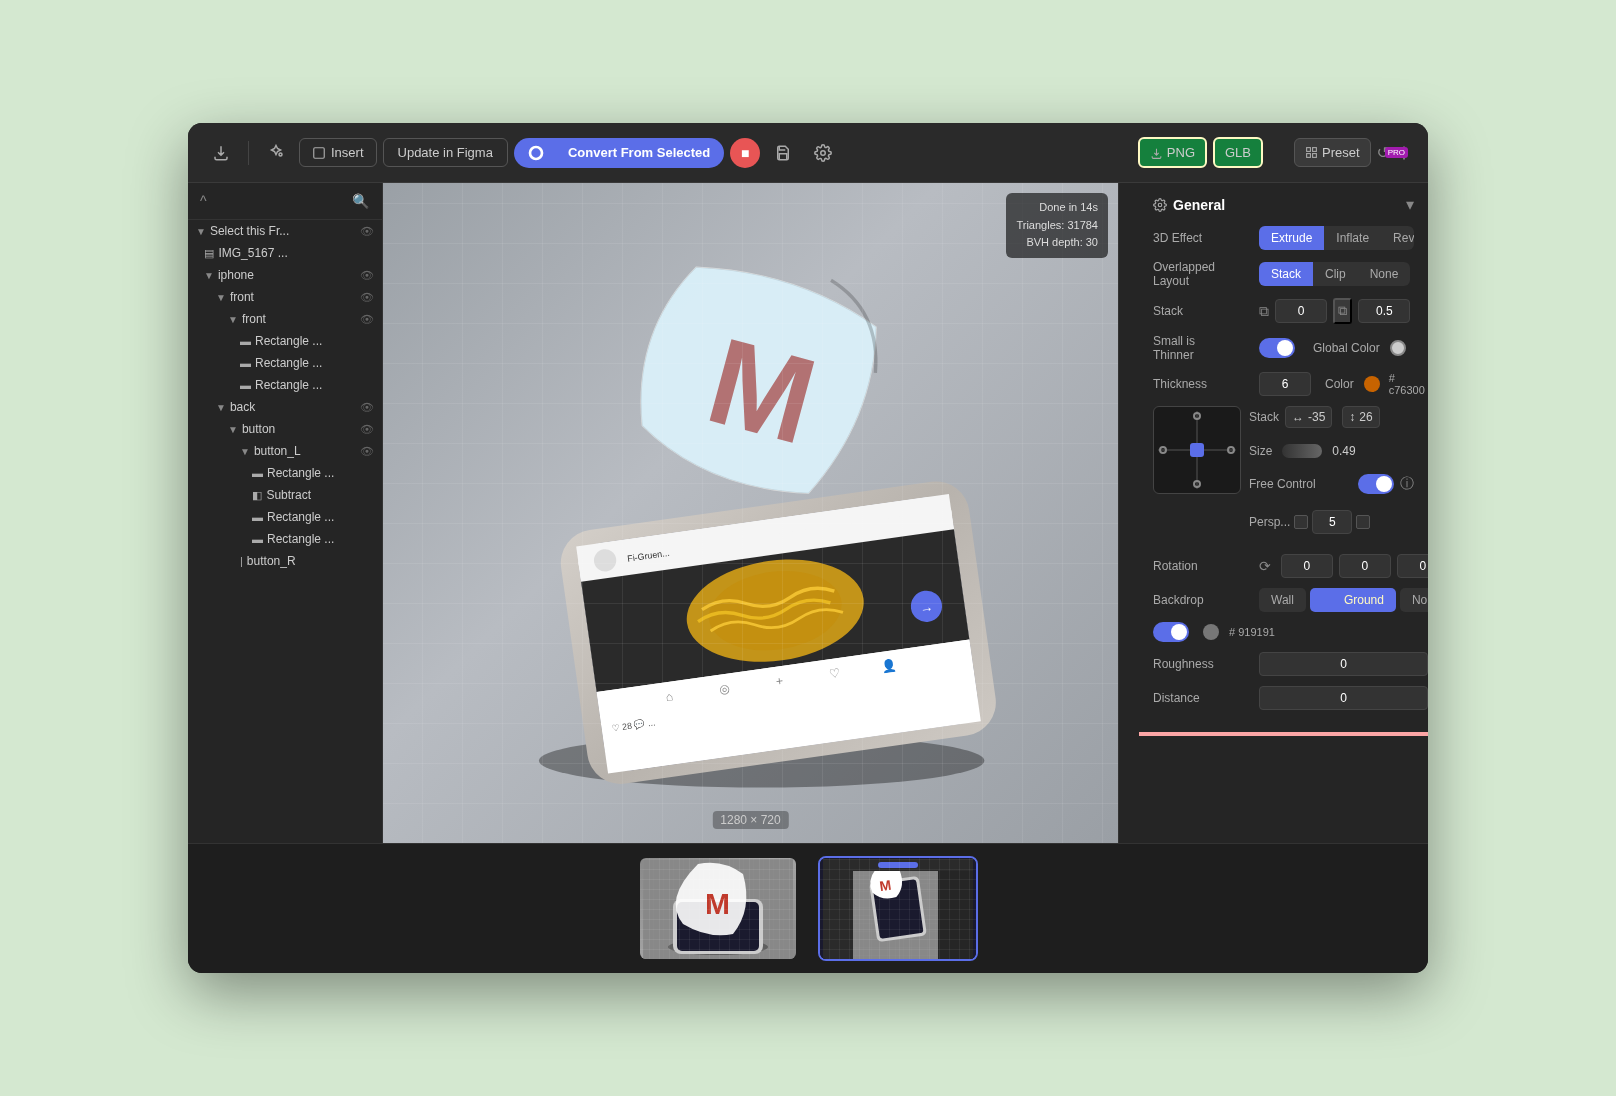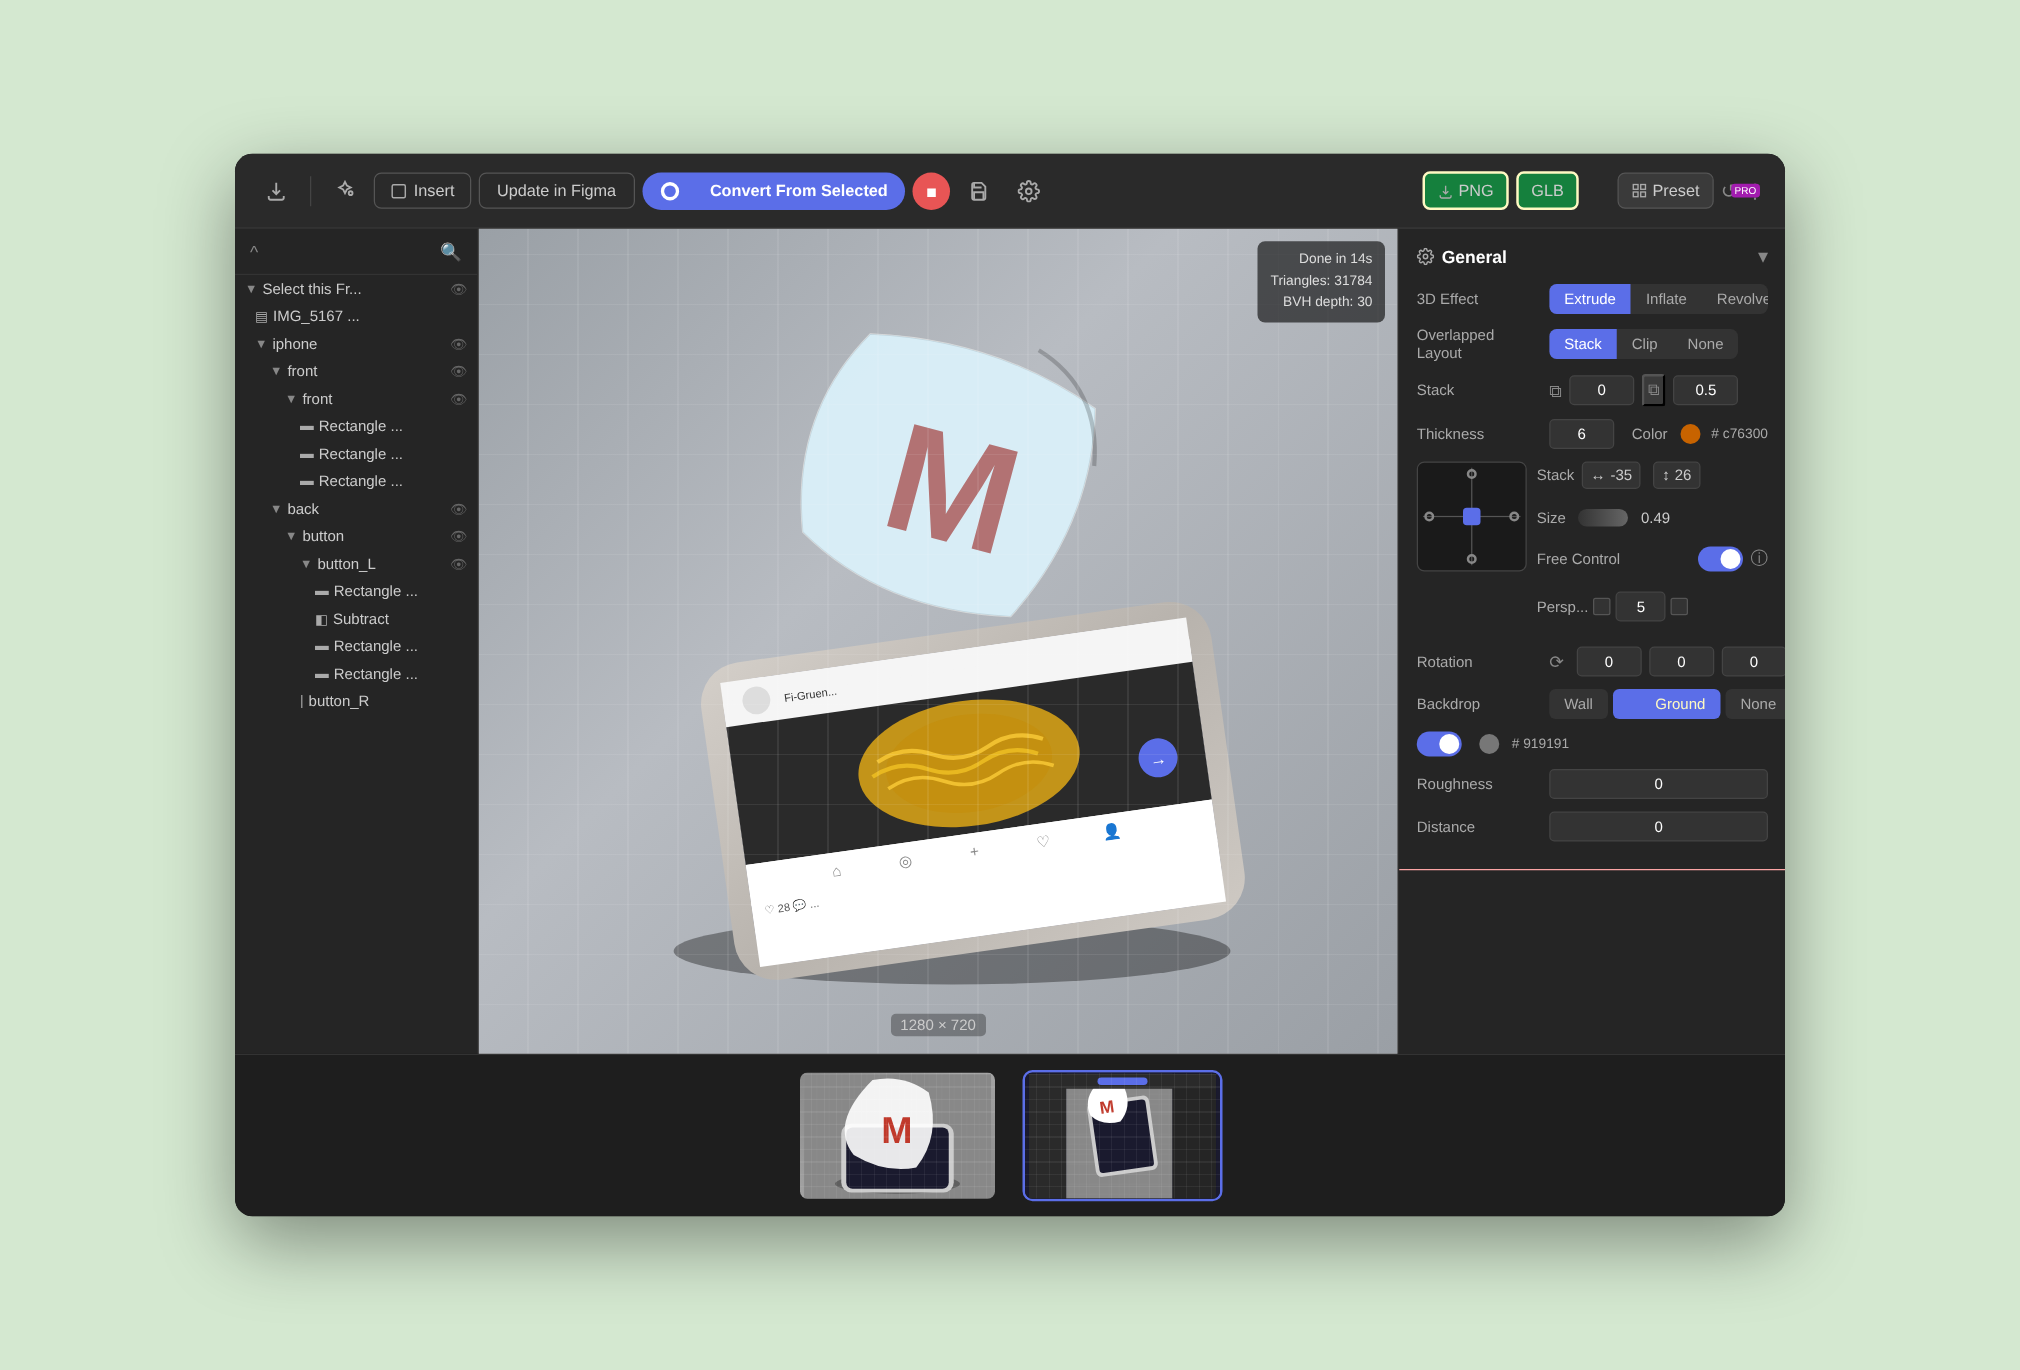--- a/index.html
+++ b/index.html
@@ -247,21 +247,22 @@
     .right-panel {
       width: 310px;
       background: #252525;
       border-left: 1px solid #333;
       overflow-y: auto;
       flex-shrink: 0;
       padding: 0;
     }
     .panel-section {
       padding: 12px 14px;
-      border-bottom: 1px solid #fca5a5;
+      border-bottom: 4px solid #fca5a5;
+      margin-left: 20px;
     }
     .section-header {
       display: flex;
       align-items: center;
       justify-content: space-between;
       margin-bottom: 12px;
     }
     .section-title {
       color: #fff;
       font-size: 14px;
@@ -814,20 +815,26 @@
         </div>
 
         <div class="prop-row">
           <span class="prop-label">Stack</span>
           <span class="stack-icon">⧉</span>
           <input class="num-input" type="text" value="0" style="">
           <button class="copy-icon">⧉</button>
           <input class="num-input" type="text" value="0.5" style="">
         </div>
 
+        <div class="prop-row">
+          <span class="prop-label">Small is<br>Thinner</span>
+          <div class="toggle-switch"></div>
+          <span class="prop-label-sm" style="margin-left:12px;">Global Color</span>
+          <div class="color-dot" style="background:#ccc; border: 2px solid #888; margin-left: 4px;"></div>
+        </div>
 
         <div class="prop-row">
           <span class="prop-label">Thickness</span>
           <input class="num-input" type="text" value="6" style="">
           <span class="prop-label-sm" style="margin-left: 8px;">Color</span>
           <div class="color-dot" style="background:#c76300; margin-left:4px;"></div>
           <span style="color:#aaa; font-size:11px; margin-left:3px;"># c76300</span>
         </div>
 
         <div class="prop-row" style="align-items: flex-start; gap: 8px;">

